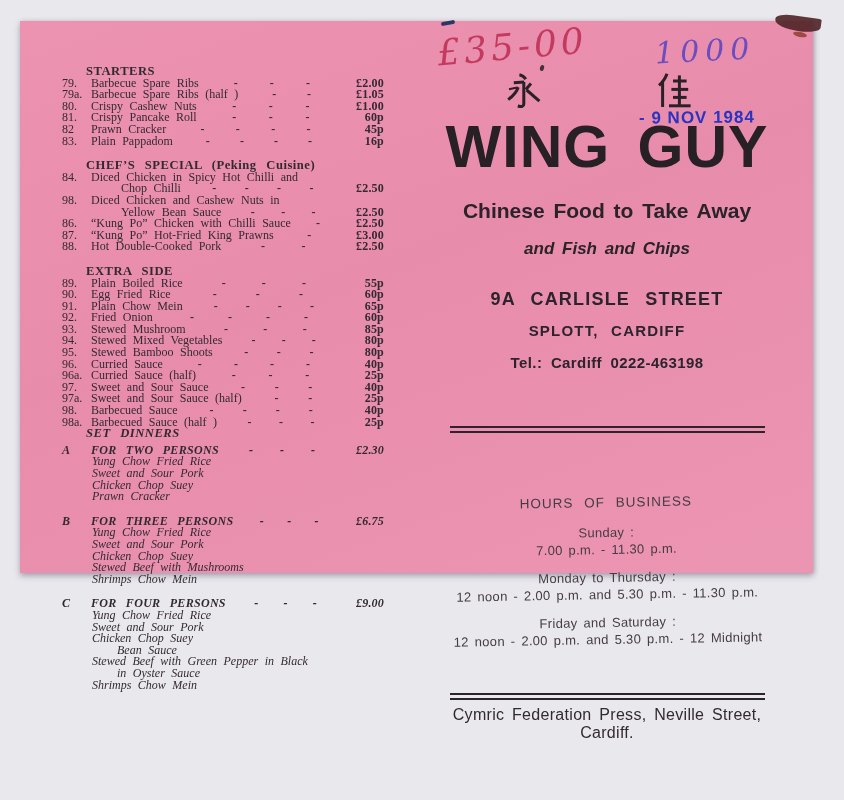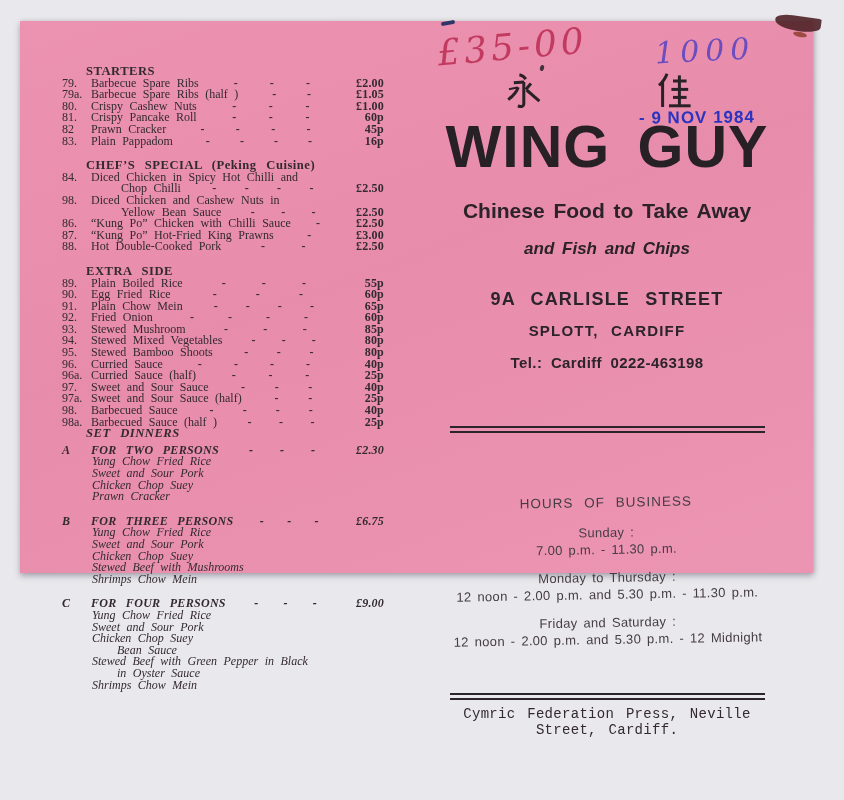--- a/index.html
+++ b/index.html
@@ -58,21 +58,21 @@
   .subtitle2{top:218px;font-weight:bold;font-style:italic;font-size:17px;word-spacing:3px;color:#2b2328;}
   .addr1{top:268px;font-weight:bold;font-size:18px;letter-spacing:1.2px;word-spacing:9px;}
   .addr2{top:301px;font-weight:bold;font-size:15px;letter-spacing:1.2px;word-spacing:7px;}
   .phone{top:333px;font-weight:bold;font-size:15px;letter-spacing:.4px;word-spacing:4px;}
   .rule{left:23px!important;right:auto!important;width:315px;height:3px;border-top:2px solid #2c242a;border-bottom:2px solid #2c242a;}
   .rule1{top:405px;}
   .rule2{top:672px;}
   .hours{top:473px;color:#453d43;font-size:13px;letter-spacing:.3px;word-spacing:2px;transform:rotate(-1deg);line-height:17px;}
   .hours-title{font-size:13.5px;letter-spacing:1px;word-spacing:6px;margin-bottom:13px;}
   .hours-group{margin-bottom:11px;}
-  .printer{top:685px;font-family:Liberation Mono, monospace;font-size:14px;word-spacing:3px;letter-spacing:.3px;color:#332a30;}
+  .printer{top:685px;font-family:Liberation Sans, sans-serif;font-size:16px;word-spacing:3px;letter-spacing:.3px;color:#332a30;}
   
   .hw-price{
     position:absolute;left:417px;top:5px;
     font-family:"DejaVu Serif",serif;font-style:italic;
     font-size:36px;letter-spacing:4px;color:#c23a60;
     transform:rotate(-5deg);white-space:nowrap;
   }
   .hw-number{
     position:absolute;left:635px;top:12px;
     font-family:"DejaVu Serif",serif;font-style:italic;

